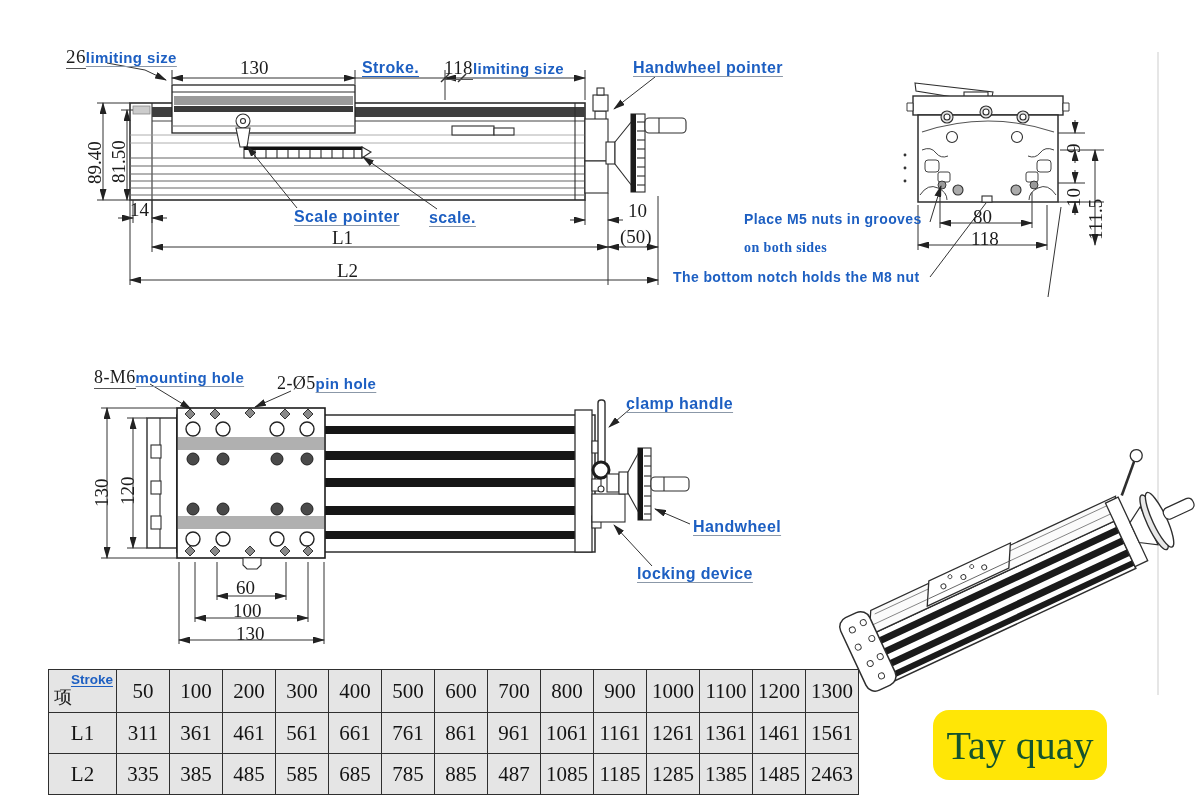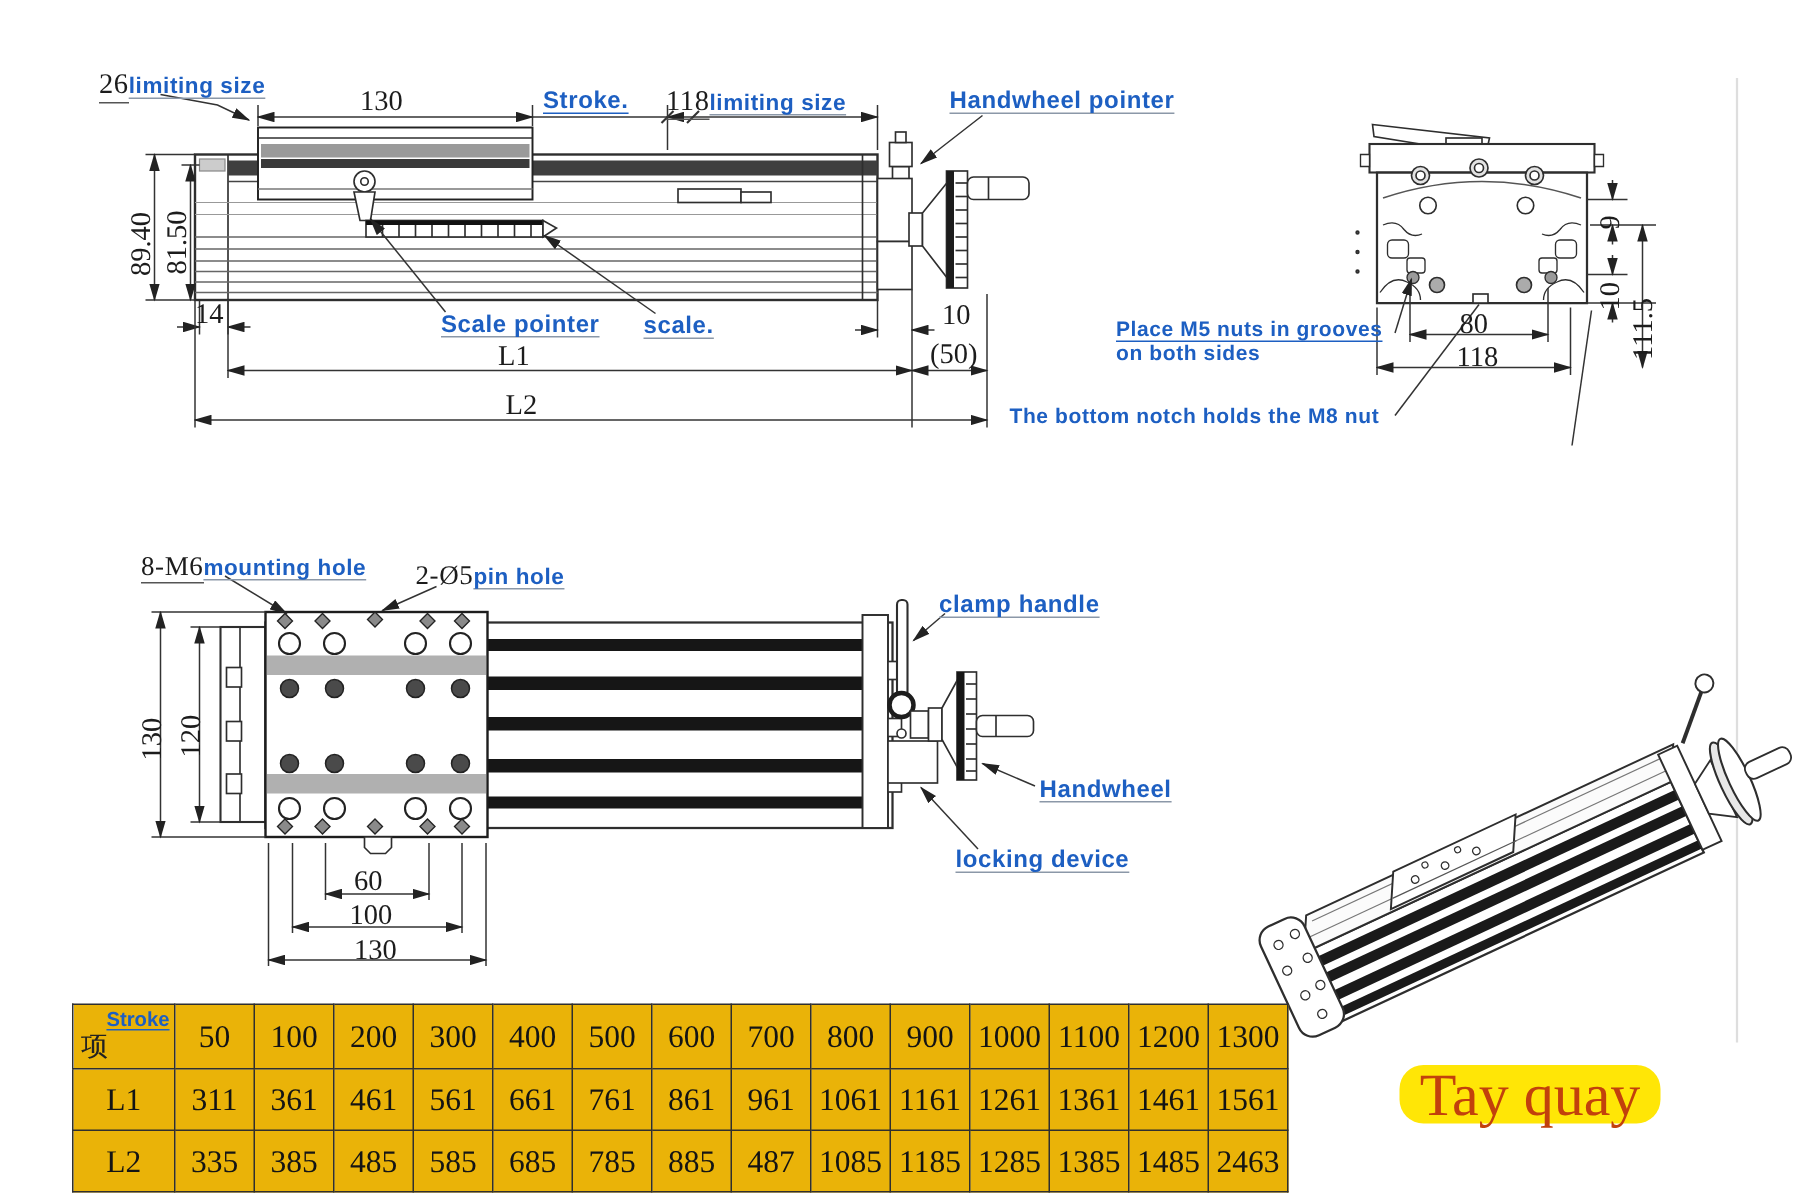--- a/index.html
+++ b/index.html
@@ -16,32 +16,32 @@
   .dim{position:absolute;color:#1c1c1c;font-family:"Liberation Serif",serif;font-size:19px;white-space:nowrap;}
   .vdim{position:absolute;color:#1c1c1c;font-family:"Liberation Serif",serif;font-size:19px;white-space:nowrap;
         transform:rotate(-90deg);transform-origin:0 0;}
   .num{font-family:"Liberation Serif",serif;color:#1c1c1c;font-weight:normal;font-size:19px;
        text-decoration:none;border-bottom:1px solid #555;padding-bottom:0px;}
   .numnb{font-family:"Liberation Serif",serif;color:#1c1c1c;font-weight:normal;font-size:19px;text-decoration:none;}
   .lbl2{display:inline-block;}
   
   .spec{position:absolute;left:48px;top:669px;border-collapse:collapse;table-layout:fixed;}
   .spec td{border:1.6px solid #2f2f2f;text-align:center;vertical-align:middle;
-           font-family:"Liberation Serif",serif;font-size:21px;color:#141414;background:#eab308;
+           font-family:"Liberation Serif",serif;font-size:21px;color:#141414;background:#e5e5e5;
            height:40px;padding:0;}
   .spec td.hd{height:42px;}
   .diag{position:relative;width:67px;
         background:linear-gradient(to bottom right,#fff calc(50% - 1.2px),#4a4a4a calc(50% - 1.2px),#4a4a4a calc(50% + .2px),#fff calc(50% + .2px));}
   .diag .stroke{position:absolute;top:2px;right:3px;font-family:"Liberation Sans",sans-serif;
         font-weight:bold;font-size:13.5px;color:#1d5fc2;text-decoration:underline;text-underline-offset:2px;}
   .diag .item{position:absolute;bottom:3px;left:5px;font-size:18px;color:#222;}
   
-  .badge{position:absolute;left:933px;top:710px;width:174px;height:39px;background:#ffe606;
+  .badge{position:absolute;left:933px;top:710px;width:174px;height:70px;background:#ffe606;
          border-radius:16px;display:flex;align-items:center;justify-content:center;
-         font-family:"Liberation Serif",serif;font-size:40px;color:#c2410c;}
+         font-family:"Liberation Serif",serif;font-size:40px;color:#14532d;}
 </style>
 </head>
 <body>
 
 <div class="stage">
 
   <svg width="1200" height="800" viewBox="0 0 1200 800">
     <defs>
       <marker id="aL" orient="auto" markerWidth="12" markerHeight="7" refX="1" refY="3.5">
         <path d="M12,0 L0,3.5 L12,7 Z" fill="#222"></path>
@@ -381,22 +381,22 @@
   <div class="dim" style="left:620px;top:226px;">(50)</div>
   <div class="dim" style="left:332px;top:227px;">L1</div>
   <div class="dim" style="left:337px;top:260px;">L2</div>
 
   <div class="vdim" style="left:1063px;top:153px;">9</div>
   <div class="vdim" style="left:1063px;top:207px;">10</div>
   <div class="vdim" style="left:1085px;top:240px;">111.5</div>
   <div class="dim" style="left:973px;top:206px;">80</div>
   <div class="dim" style="left:971px;top:228px;">118</div>
   <div class="bl sm" style="left:744px;top:211px;">
-      <span style="display:block;text-decoration:underline;">Place M5 nuts in grooves</span>
-      <span style="display:block;margin-top:0;">on both sides</span>
+      <span style="display:block;">Place M5 nuts in grooves</span>
+      <span style="display:block;margin-top:13px;font-family:Liberation Serif, serif;">on both sides</span>
     </div>
   <div class="bl sm" style="left:673px;top:269px;">The bottom notch holds the M8 nut</div>
 
   <div class="bl big nu" style="left:94px;top:367px;"><span class="num lbl2" style="font-size:18px;">8-M6</span><span class="bl lbl2" style="position:static;">mounting hole</span></div>
   <div class="bl big nu" style="left:277px;top:373px;"><span class="numnb lbl2" style="font-size:18px;">2-Ø5</span><span class="bl lbl2" style="position:static;">pin hole</span></div>
   <div class="vdim" style="left:91px;top:507px;">130</div>
   <div class="vdim" style="left:117px;top:505px;">120</div>
   <div class="dim" style="left:236px;top:577px;">60</div>
   <div class="dim" style="left:233px;top:600px;">100</div>
   <div class="dim" style="left:236px;top:623px;">130</div>

